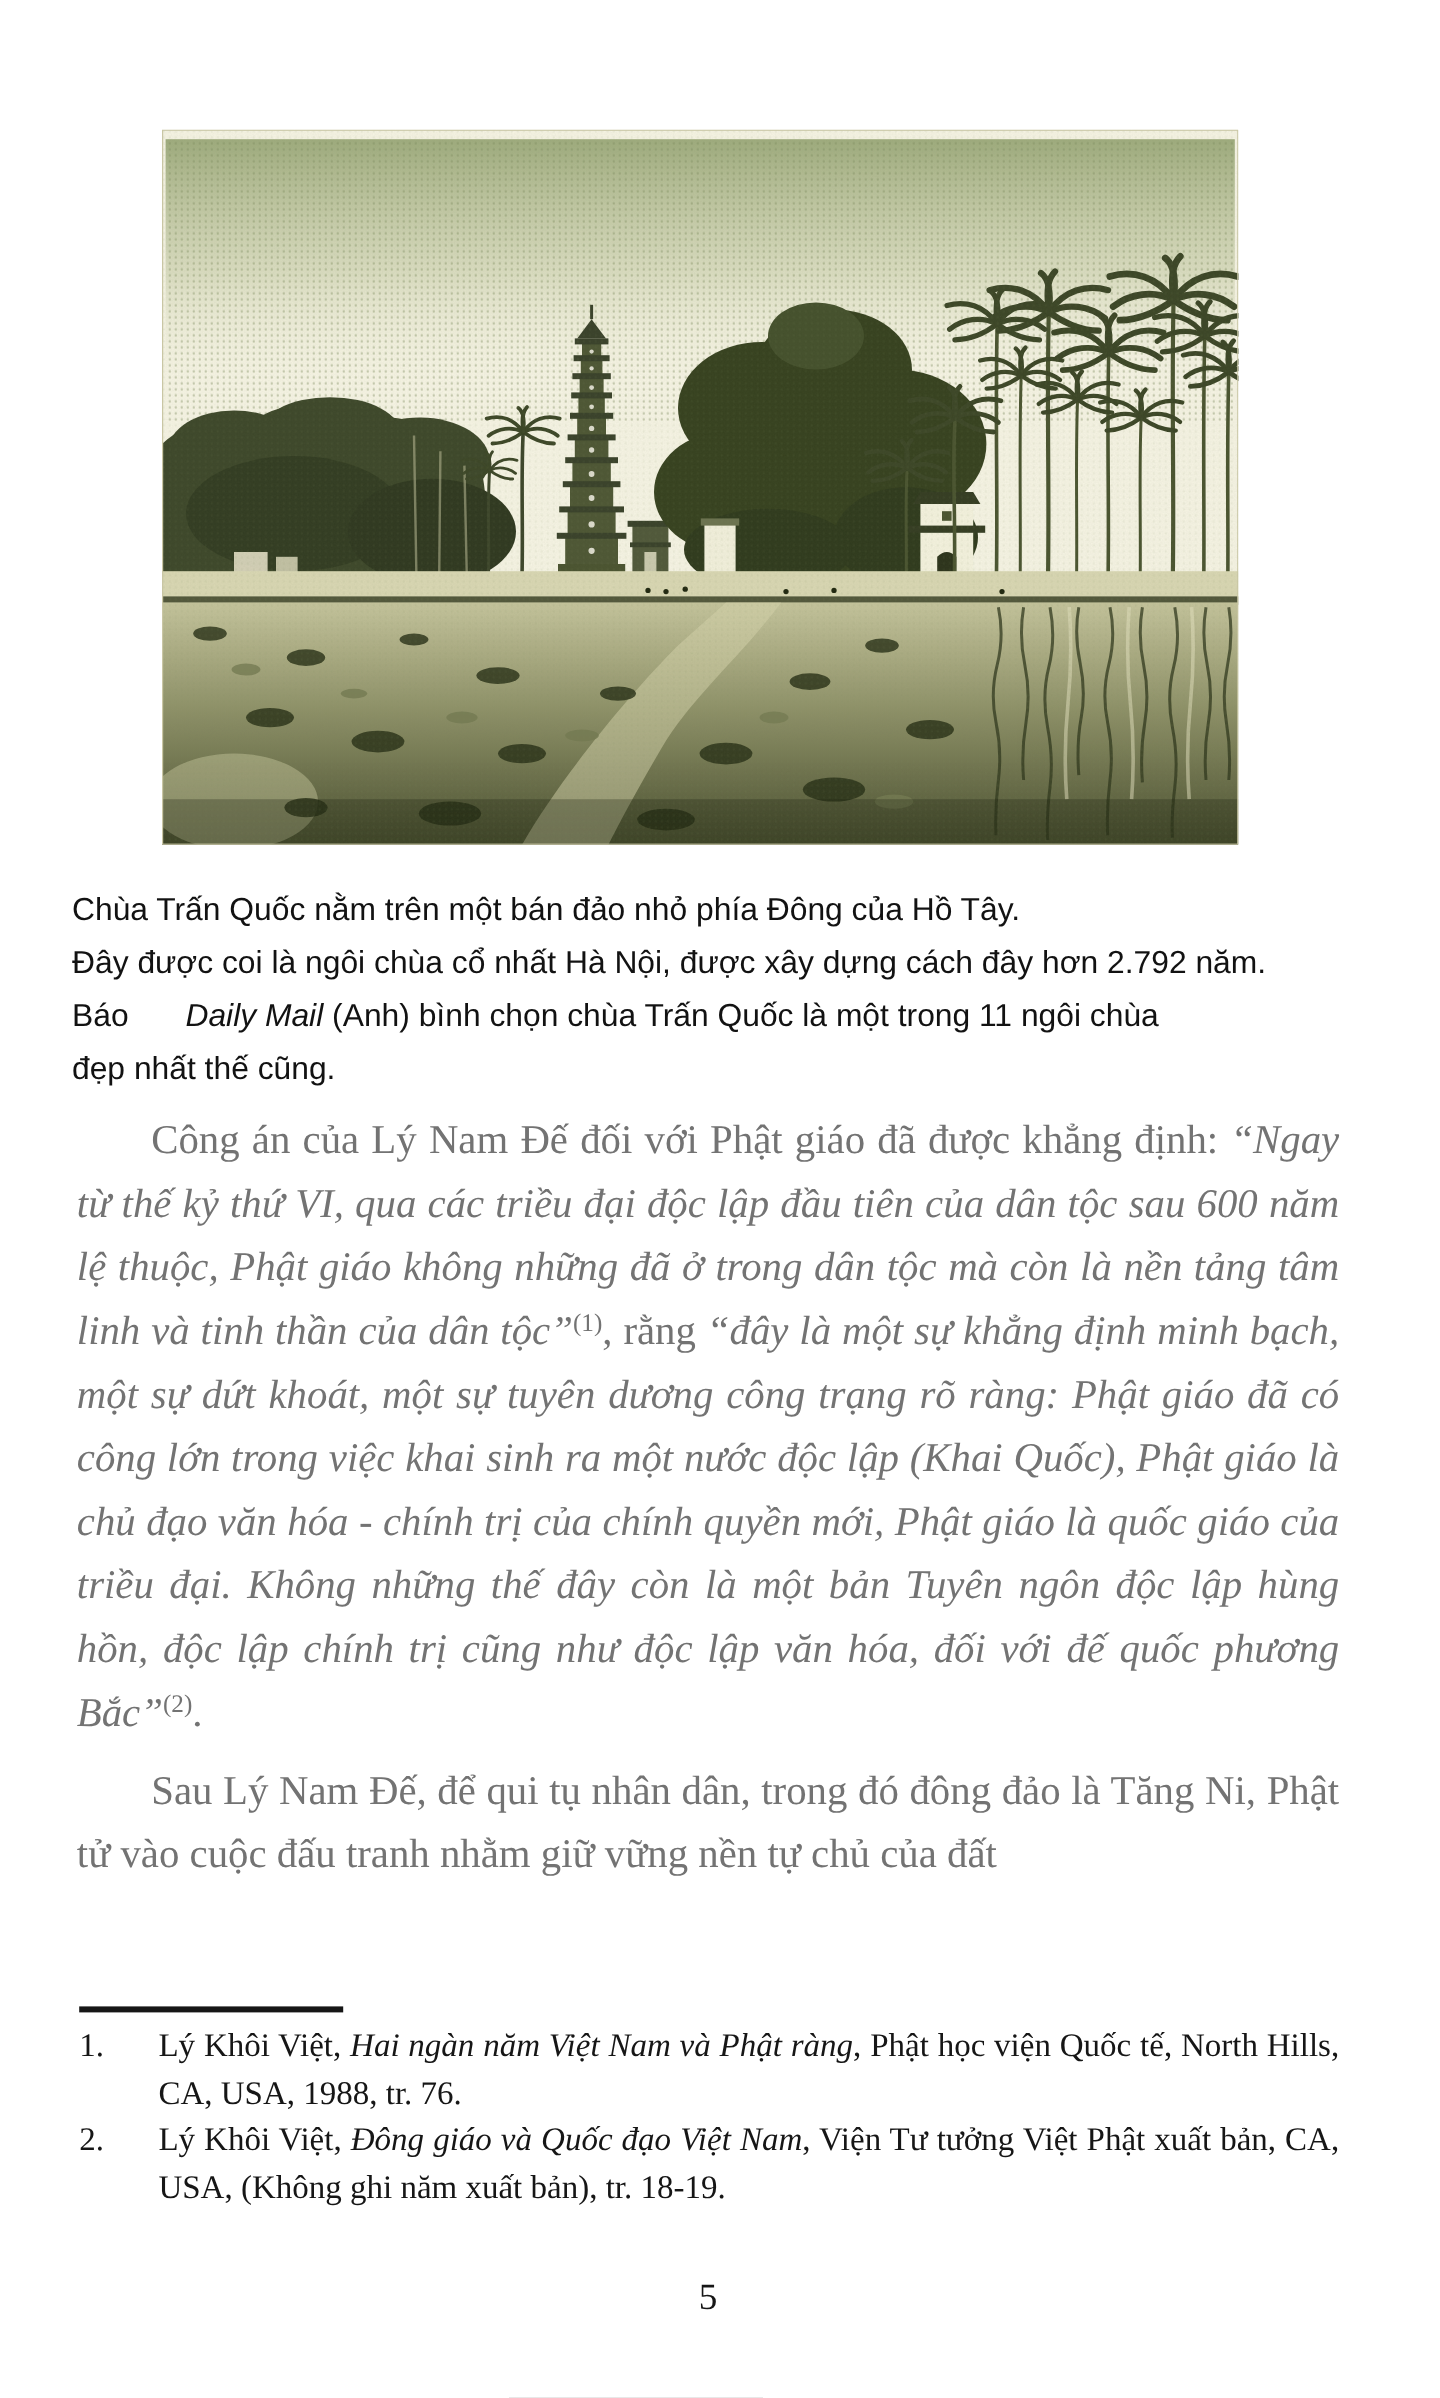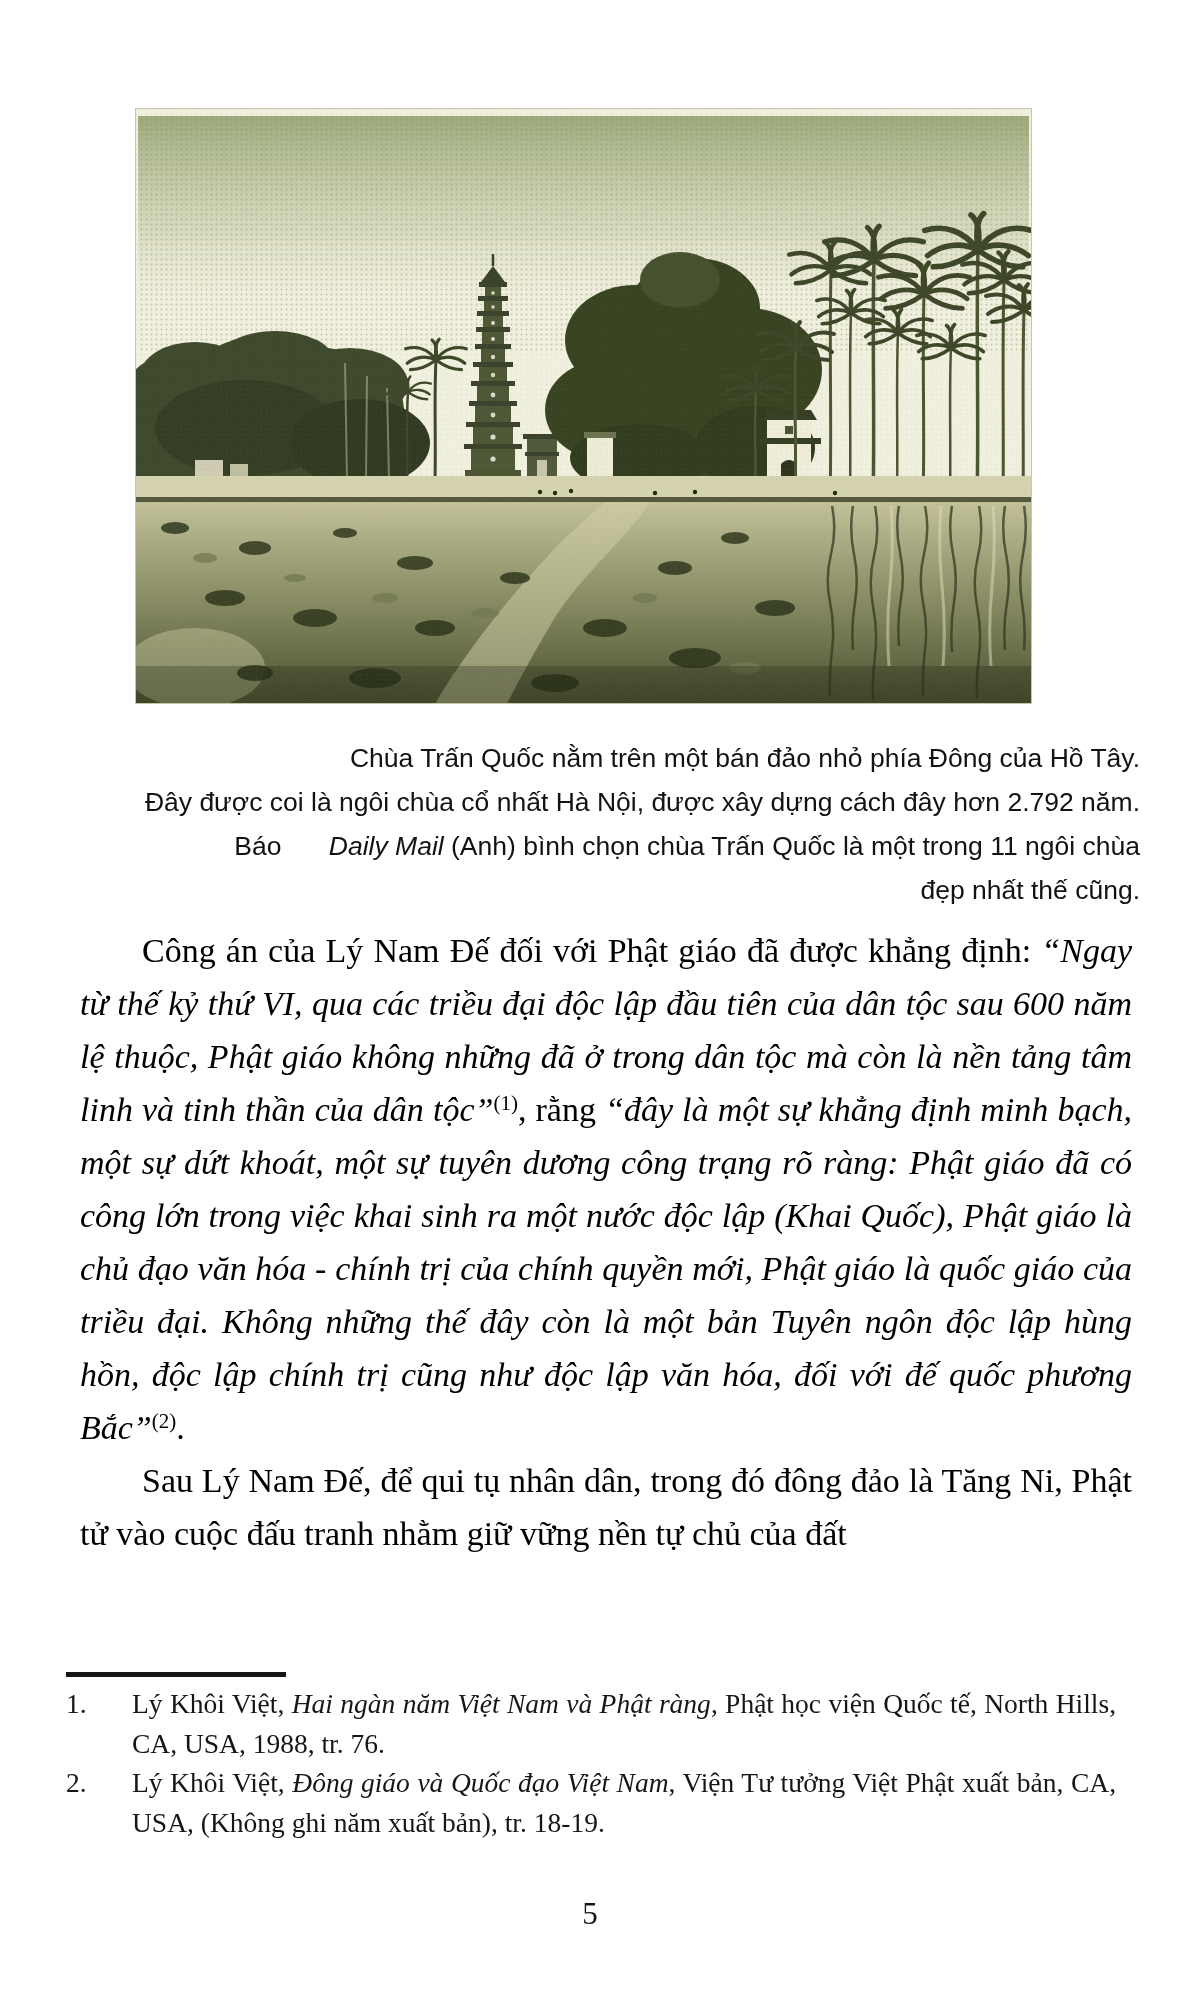--- a/index.html
+++ b/index.html
@@ -7,31 +7,31 @@
     position:relative;width:1200px;height:1998px;margin:0 auto;
     background:#ffffff;color:#1b1b1b;overflow:hidden;
     font-family:"Liberation Serif","DejaVu Serif",serif;
   }
   
   .photo{position:absolute;left:135px;top:108px;width:897px;height:596px;}
   .photo svg{display:block;width:100%;height:100%;}
   
   .caption{
     position:absolute;left:60px;top:736px;width:1080px;
-    text-align:right;font-family:"Liberation Sans","DejaVu Sans",sans-serif;
+    text-align:left;font-family:"Liberation Sans","DejaVu Sans",sans-serif;
     font-size:26.5px;line-height:44px;color:#121212;
   }
   .caption .it{font-style:italic;margin-left:40px;}
   
   .body-text{
-    position:absolute;left:80px;top:924px;width:1052px;
-    font-size:34px;line-height:53px;text-align:justify;color:#000000;
+    position:absolute;left:64px;top:924px;width:1052px;
+    font-size:34px;line-height:53px;text-align:justify;color:#737373;
   }
   .body-text p{margin:0;text-indent:62px;}
-  .body-text p + p{margin-top:0;}
+  .body-text p + p{margin-top:12px;}
   .it{font-style:italic;}
   .fnref{font-size:21px;line-height:0;vertical-align:11px;font-style:normal;}
   
   .fn-rule{position:absolute;left:66px;top:1672px;width:220px;height:5px;background:#161616;}
   .footnotes{
     position:absolute;left:66px;top:1684px;width:1050px;
     font-size:27.5px;line-height:39.5px;color:#161616;
   }
   .fn{display:flex;}
   .fn-num{flex:0 0 66px;}

